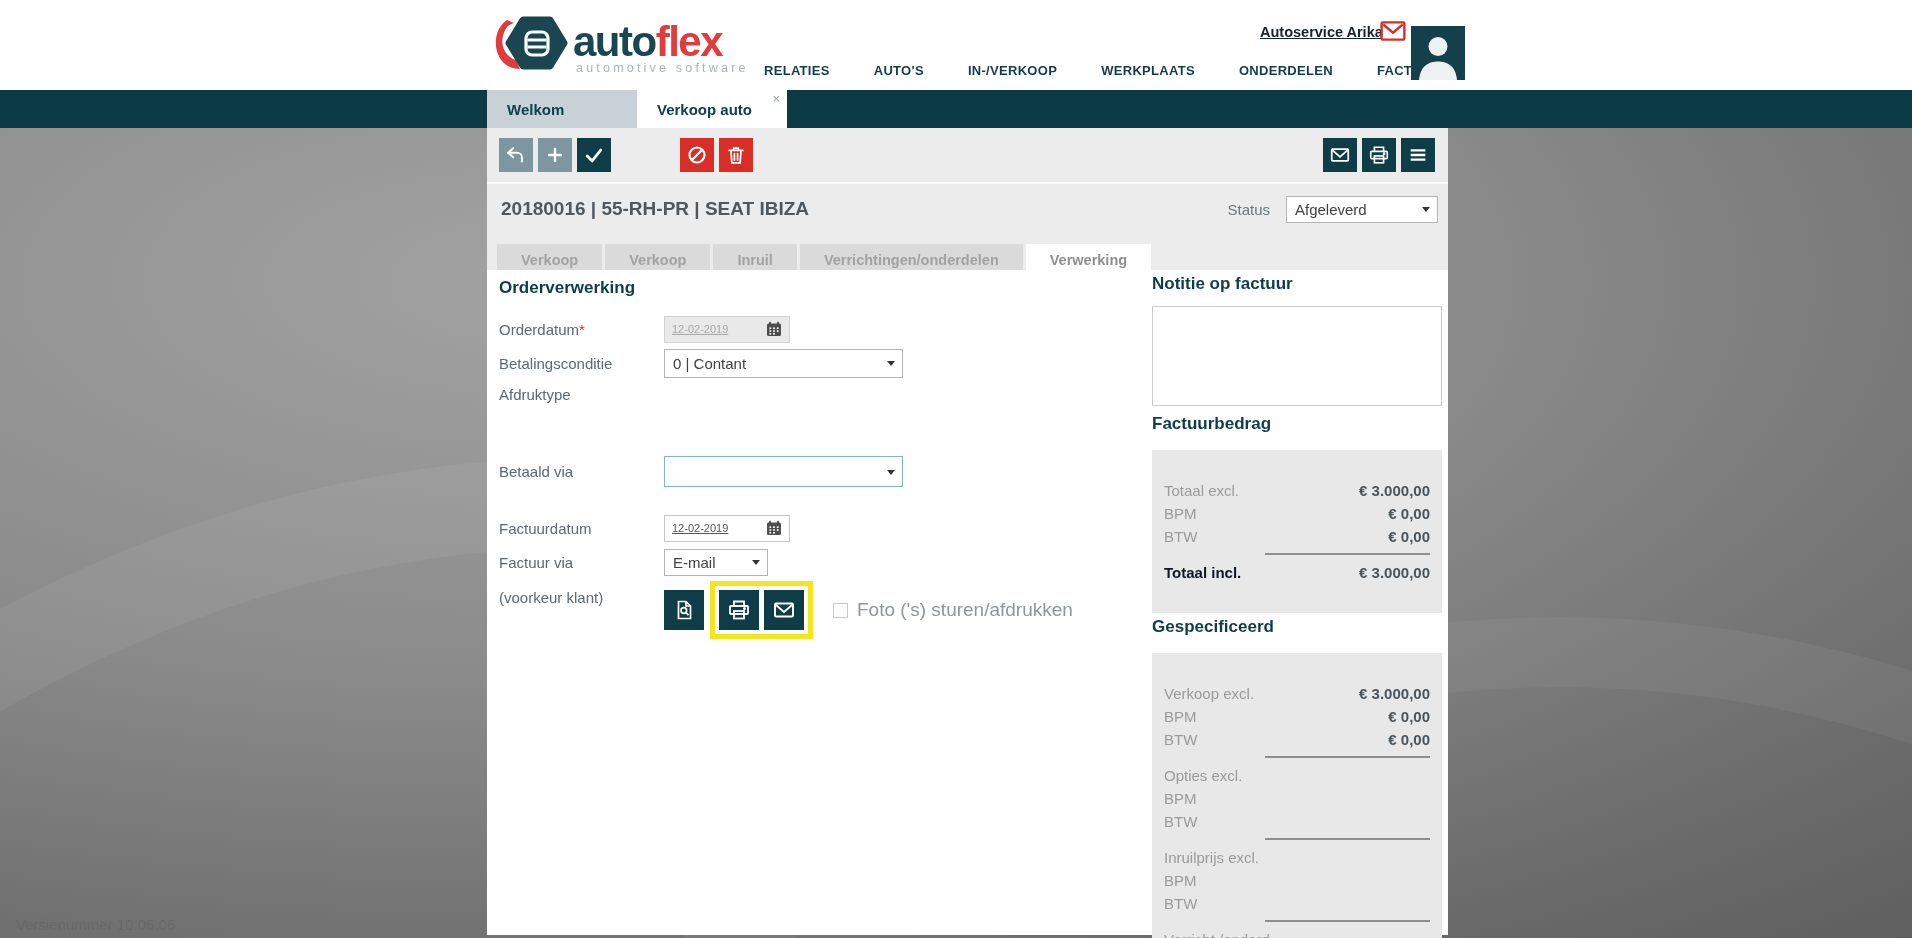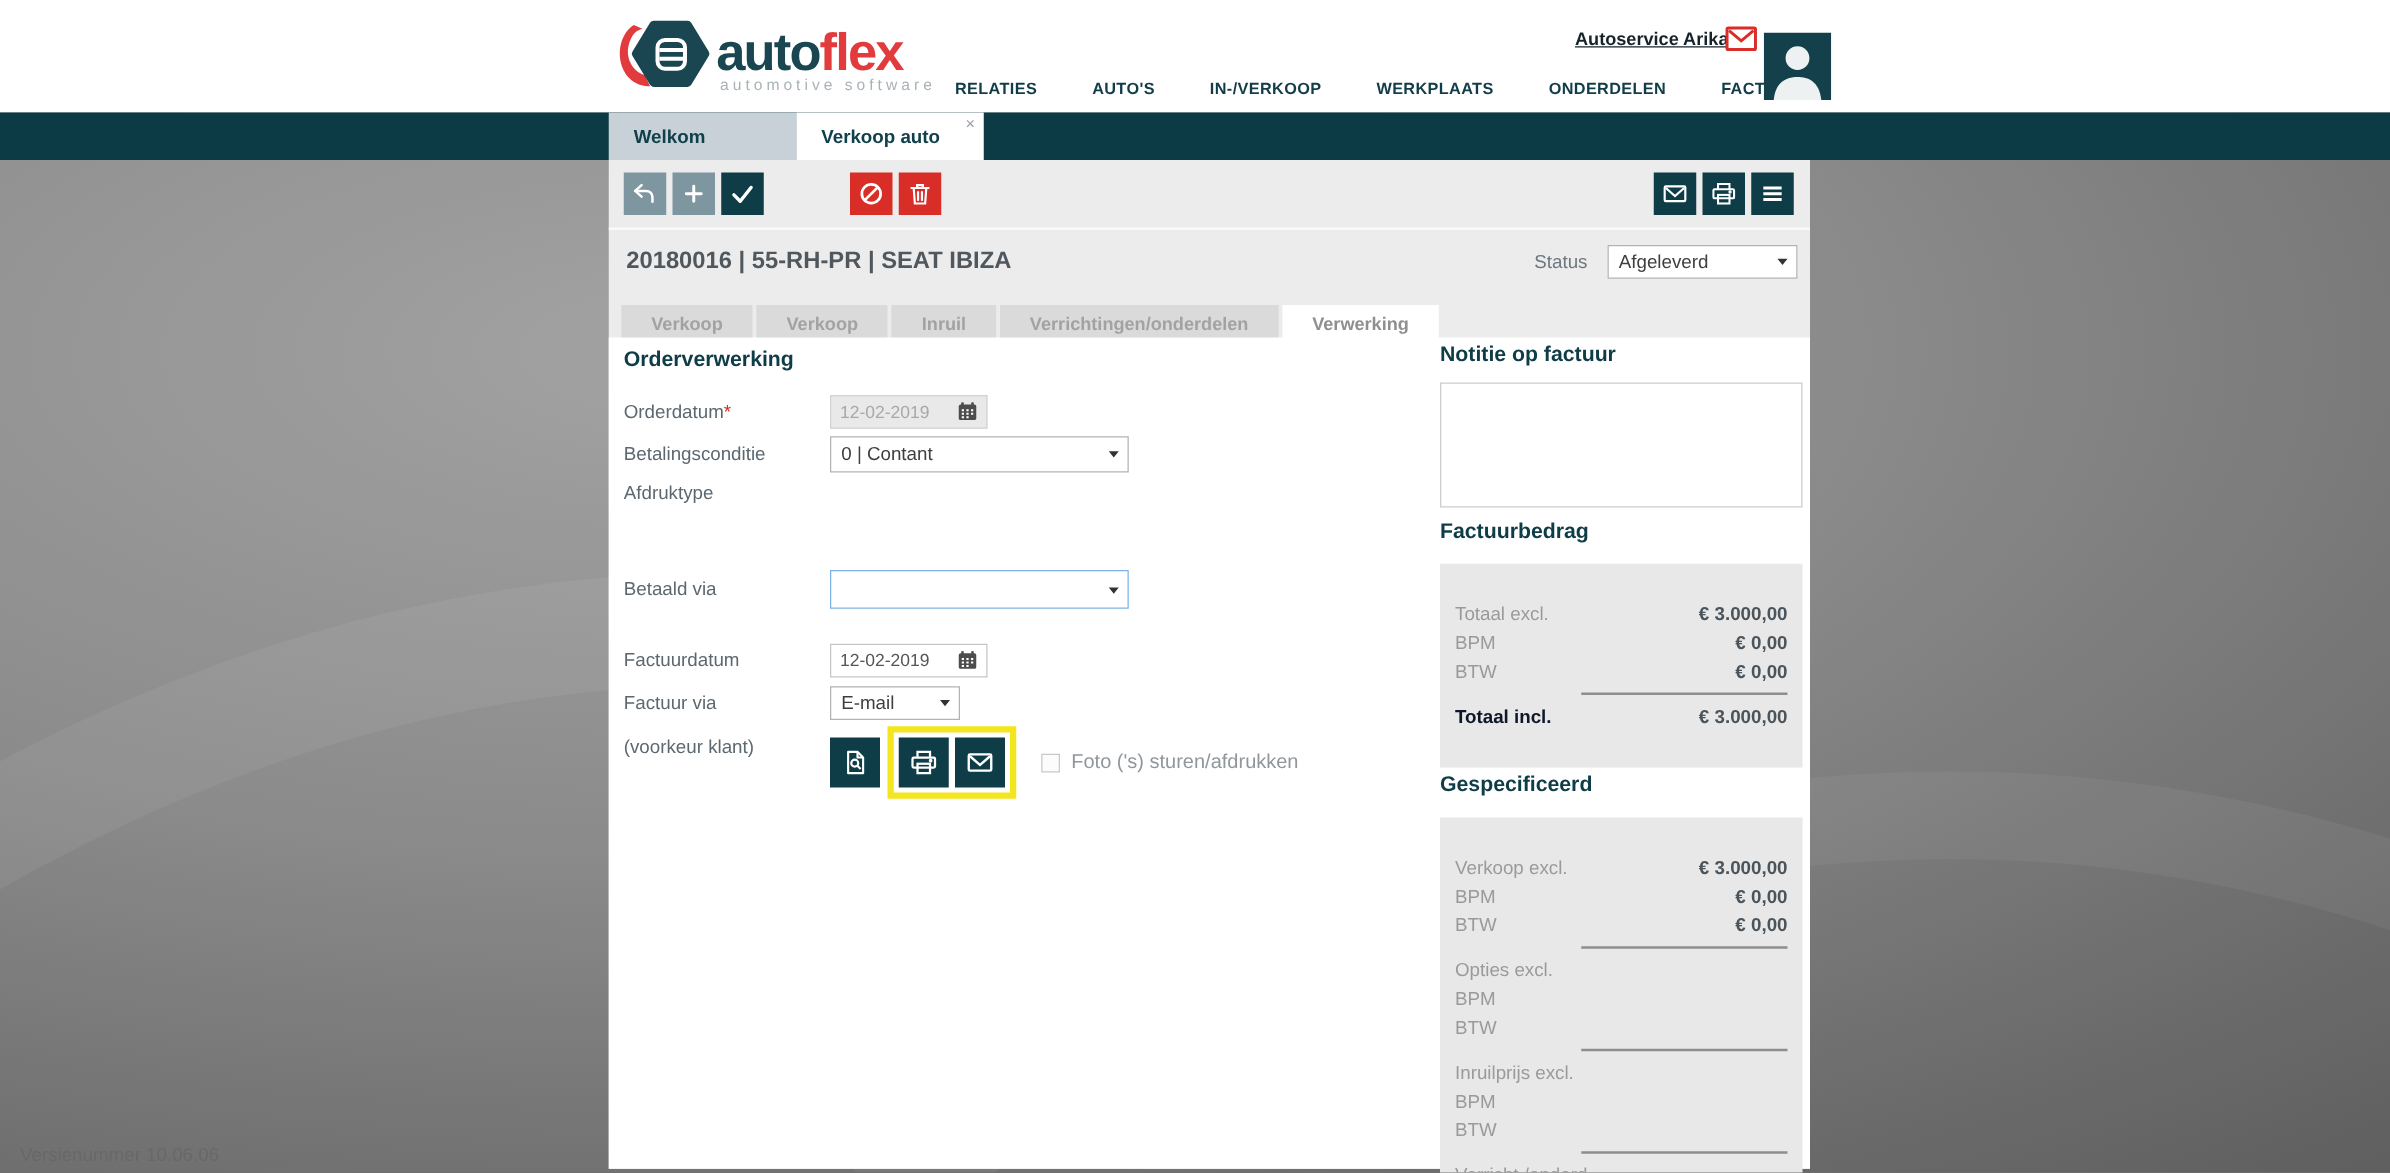--- a/index.html
+++ b/index.html
@@ -67,21 +67,21 @@
   .workarea { position:absolute; left:0; top:142px; width:961px; height:665px; background:#ffffff; }
   .form-col { position:absolute; left:0; top:0; width:660px; }
   .section-h { margin:8px 0 16px 12px; font-size:17px; font-weight:bold; color:#0e3c47; }
   .frow { display:flex; align-items:center; margin:0 0 4px 12px; min-height:30px; }
   .frow.top { align-items:flex-start; }
   .flabel { width:165px; font-size:15px; color:#5c6870; flex-shrink:0; }
   .req { color:#d22b22; }
 
   .date-field { display:flex; align-items:center; height:27px; border:1px solid #c6c6c6;
     background:#fff; padding:0 7px; width:126px; justify-content:space-between; cursor:pointer; }
-  .date-field .dval { font-size:14px; color:#555; }
+  .date-field .dval { font-size:11px; color:#555;text-decoration:underline; }
   .date-field.disabled { background:#e9e9e9; border-color:#d2d2d2; }
   .date-field.disabled .dval { color:#a8a8a8; }
   .cal { width:16px; height:16px; }
 
   .ctl-select { width:239px; height:29px; }
   .blue-border { border:1px solid #7fb2e4; height:31px; }
   .email-select { width:104px; height:27px; }
 
   .radio-group { padding-top:4px; }
   .radio-row { display:flex; align-items:center; height:21px; cursor:pointer; }
@@ -96,21 +96,21 @@
   .gap-md { height:22px; }
 
   .actions-row { display:flex; align-items:center; margin-left:177px; margin-top:2px; }
   .abtn { width:40px; height:40px; background:#0e3d47; border:none; display:flex; align-items:center;
     justify-content:center; cursor:pointer; }
   .abtn svg { width:24px; height:24px; }
   .yellow-wrap { display:inline-flex; gap:5px; border:5px solid #f3e51e; padding:4px; margin-left:6px; }
   .sublabel-abs { position:absolute; left:12px; font-size:15px; color:#5c6870; }
   .chk-row { display:flex; align-items:center; margin-left:20px; cursor:pointer; }
   .checkbox { width:15px; height:15px; border:1px solid #c9c9c9; background:#fcfcfc; margin-right:9px; }
-  .chk-label { font-size:16px; color:#8f979c; }
+  .chk-label { font-size:19px; color:#8f979c; }
 
   
   .sum-col { position:absolute; left:665px; top:0; width:291px; }
   .sum-col .section-h { margin:4px 0 12px 0; }
   .note-area { width:290px; height:100px; border:1px solid #cccccc; background:#fff; resize:none;
     font-family:"Liberation Sans", sans-serif; font-size:14px; color:#444; padding:6px; }
   .money-h { margin-top:20px; }
   .money-box { background:#e8e8e8; width:290px; padding:29px 12px; margin-top:16px; }
   .mrow { display:flex; align-items:center; height:23px; font-size:15px; }
   .mrow .ml { flex:1; color:#9a9a9a; }

